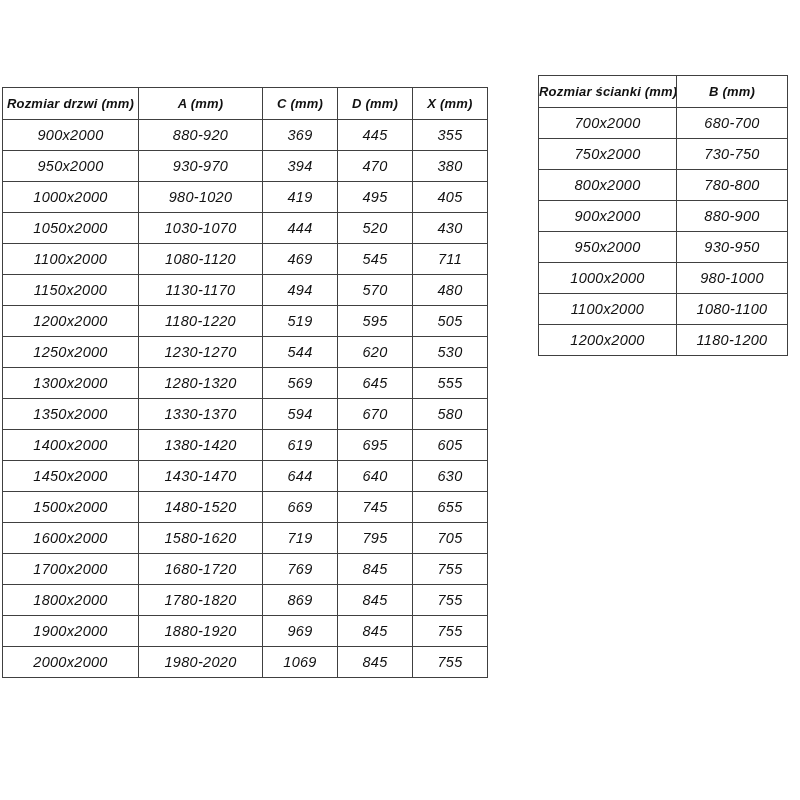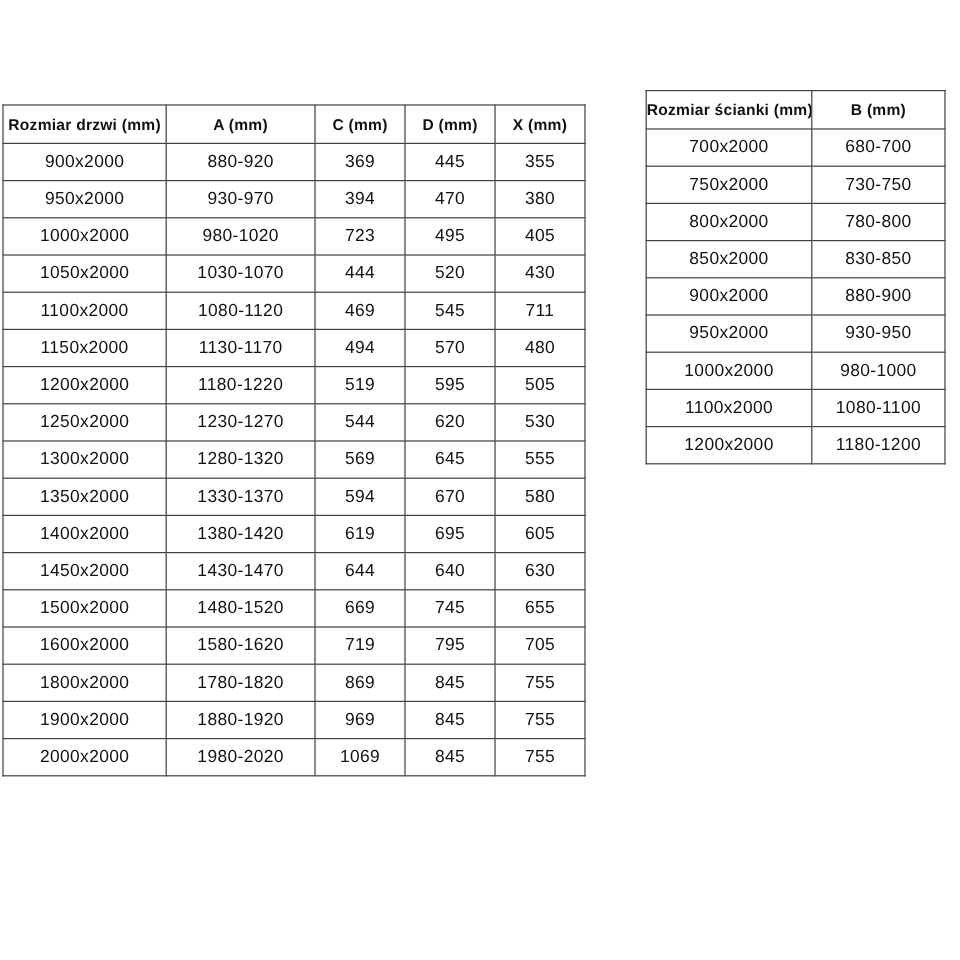--- a/index.html
+++ b/index.html
@@ -9,20 +9,21 @@
     width: 800px;
     height: 800px;
     font-family: "Liberation Sans", "DejaVu Sans", sans-serif;
   }
   .page {
     position: relative;
     width: 800px;
     height: 800px;
     background: #ffffff;
     overflow: hidden;
+    font-style: italic;
   }
   table.spec {
     position: absolute;
     border-collapse: collapse;
     table-layout: fixed;
     color: #111111;
   }
   table.spec th, table.spec td {
     border: 1px solid #404040;
     text-align: center;
@@ -87,21 +88,21 @@
         <tr>
           <td>950x2000</td>
           <td>930-970</td>
           <td>394</td>
           <td>470</td>
           <td>380</td>
         </tr>
         <tr>
           <td>1000x2000</td>
           <td>980-1020</td>
-          <td>723</td>
+          <td>419</td>
           <td>495</td>
           <td>405</td>
         </tr>
         <tr>
           <td>1050x2000</td>
           <td>1030-1070</td>
           <td>444</td>
           <td>520</td>
           <td>430</td>
         </tr>
@@ -167,20 +168,27 @@
           <td>669</td>
           <td>745</td>
           <td>655</td>
         </tr>
         <tr>
           <td>1600x2000</td>
           <td>1580-1620</td>
           <td>719</td>
           <td>795</td>
           <td>705</td>
+        </tr>
+        <tr>
+          <td>1700x2000</td>
+          <td>1680-1720</td>
+          <td>769</td>
+          <td>845</td>
+          <td>755</td>
         </tr>
         <tr>
           <td>1800x2000</td>
           <td>1780-1820</td>
           <td>869</td>
           <td>845</td>
           <td>755</td>
         </tr>
         <tr>
           <td>1900x2000</td>
@@ -217,24 +225,20 @@
         </tr>
         <tr>
           <td>750x2000</td>
           <td>730-750</td>
         </tr>
         <tr>
           <td>800x2000</td>
           <td>780-800</td>
         </tr>
         <tr>
-          <td>850x2000</td>
-          <td>830-850</td>
-        </tr>
-        <tr>
           <td>900x2000</td>
           <td>880-900</td>
         </tr>
         <tr>
           <td>950x2000</td>
           <td>930-950</td>
         </tr>
         <tr>
           <td>1000x2000</td>
           <td>980-1000</td>

